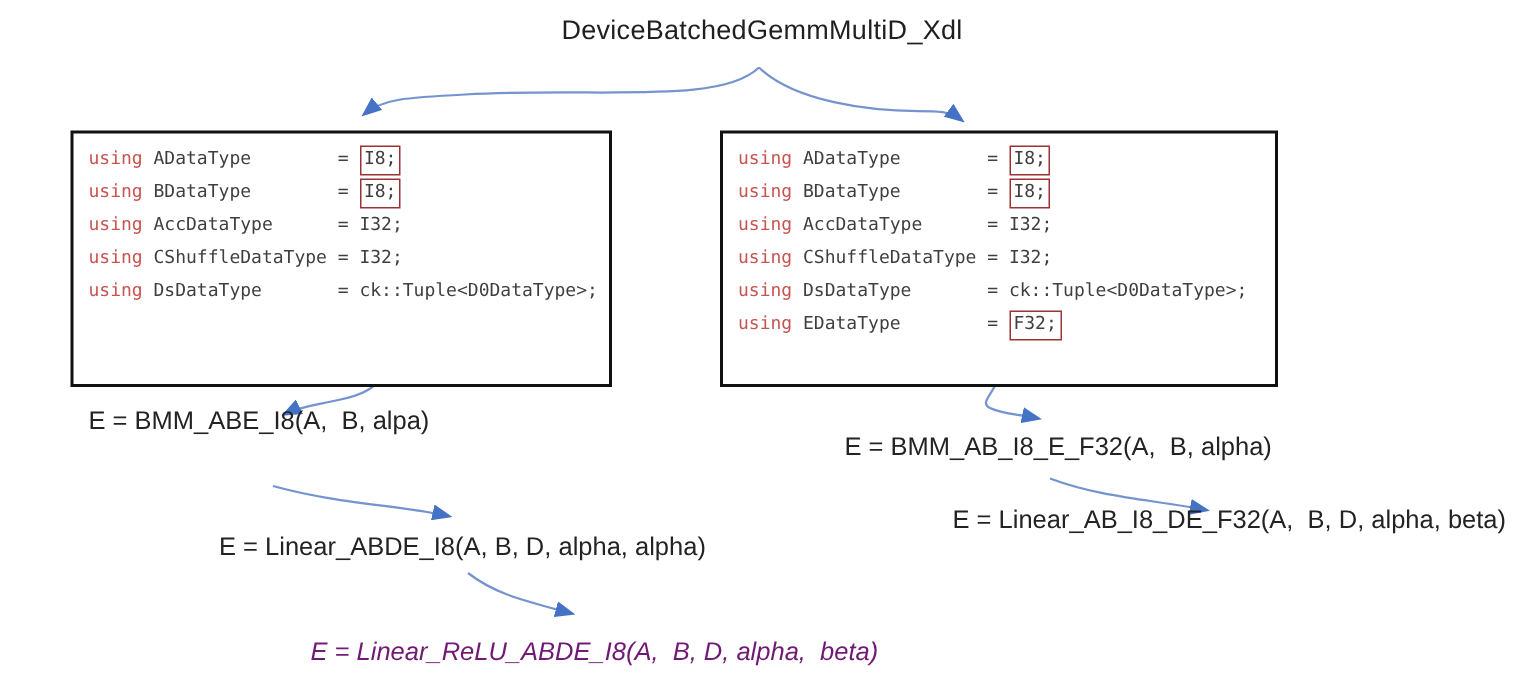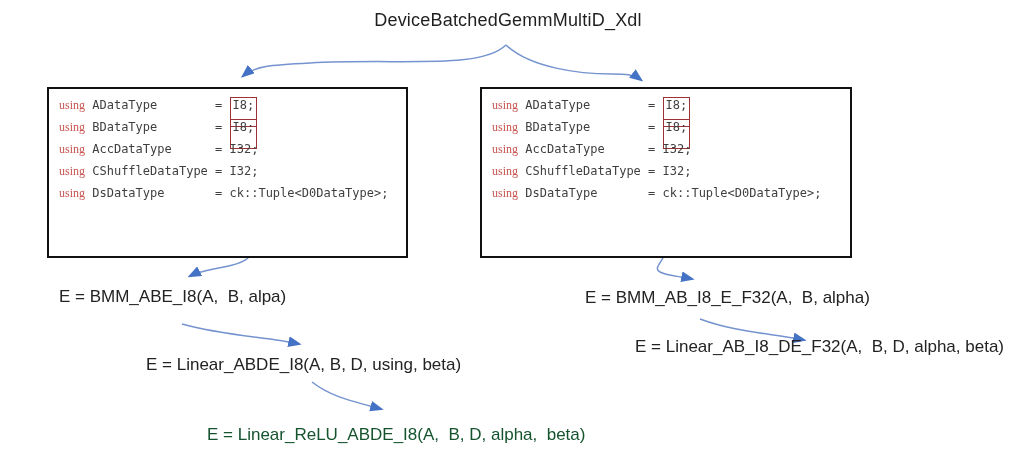--- a/index.html
+++ b/index.html
@@ -26,36 +26,36 @@
   }
   .code-box.left{left:47px;top:87px;width:361px;height:171px;}
   .code-box.right{left:480px;top:87px;width:372px;height:171px;}
   .code-line{
     height:22px;line-height:22px;
     white-space:pre;
     font-family:"DejaVu Sans Mono", monospace;
     font-size:12px;
     color:var(--code,#3f3f3f);
   }
-  .code-line .kw{color:var(--keyword,#c75450);font-family:Liberation Serif, serif;}
+  .code-line .kw{color:var(--keyword,#c75450);}
   .code-line .hl{
     border:1.5px solid var(--highlight-border,#9c3234);
-    padding:0 2px 14px 2px;
+    padding:0 2px 4px 2px;
   }
   .fn-label{
     position:absolute;
     white-space:pre;
     font-size:17px;
     color:#232323;
   }
-  .lbl-bmm-left{left:59px;top:287px;text-align:right;}
-  .lbl-bmm-right{left:563px;top:288px;margin-left:22px;}
+  .lbl-bmm-left{left:59px;top:271px;text-align:right;}
+  .lbl-bmm-right{left:563px;top:288px;}
   .lbl-linear-left{left:146px;top:355px;}
   .lbl-linear-right{left:635px;top:337px;}
-  .lbl-linear-relu{left:207px;top:425px;color:#14532d;}
+  .lbl-linear-relu{left:207px;top:425px;color:#701a75;font-style:italic;}
 </style>
 </head>
 <body>
 
 <div class="canvas">
 
   <svg class="arrows" viewBox="0 0 1016 459" xmlns="http://www.w3.org/2000/svg">
     <defs>
       <marker id="arrowhead" viewBox="0 0 10 8" refX="8" refY="4" markerWidth="9" markerHeight="7.2" orient="auto">
         <path d="M0,0 L10,4 L0,8 z" fill="#4472c4"></path>
@@ -80,21 +80,22 @@
       <div class="code-line"><span class="kw">using</span><span> AccDataType      = I32;</span></div>
       <div class="code-line"><span class="kw">using</span><span> CShuffleDataType = I32;</span></div>
       <div class="code-line"><span class="kw">using</span><span> DsDataType       = ck::Tuple&lt;D0DataType&gt;;</span></div>
     </div>
   <div class="code-box right">
       <div class="code-line"><span class="kw">using</span><span> ADataType        = </span><span class="hl">I8;</span></div>
       <div class="code-line"><span class="kw">using</span><span> BDataType        = </span><span class="hl">I8;</span></div>
       <div class="code-line"><span class="kw">using</span><span> AccDataType      = I32;</span></div>
       <div class="code-line"><span class="kw">using</span><span> CShuffleDataType = I32;</span></div>
       <div class="code-line"><span class="kw">using</span><span> DsDataType       = ck::Tuple&lt;D0DataType&gt;;</span></div>
+      <div class="code-line"><span class="kw">using</span><span> EDataType        = </span><span class="hl">F32;</span></div>
     </div>
 
   <div class="fn-label lbl-bmm-left">E = BMM_ABE_I8(A,  B, alpa)</div>
   <div class="fn-label lbl-bmm-right">E = BMM_AB_I8_E_F32(A,  B, alpha)</div>
-  <div class="fn-label lbl-linear-left">E = Linear_ABDE_I8(A, B, D, using, beta)</div>
+  <div class="fn-label lbl-linear-left">E = Linear_ABDE_I8(A, B, D, alpha, alpha)</div>
   <div class="fn-label lbl-linear-right">E = Linear_AB_I8_DE_F32(A,  B, D, alpha, beta)</div>
   <div class="fn-label lbl-linear-relu">E = Linear_ReLU_ABDE_I8(A,  B, D, alpha,  beta)</div>
 
 </div>
 
 </body></html>

